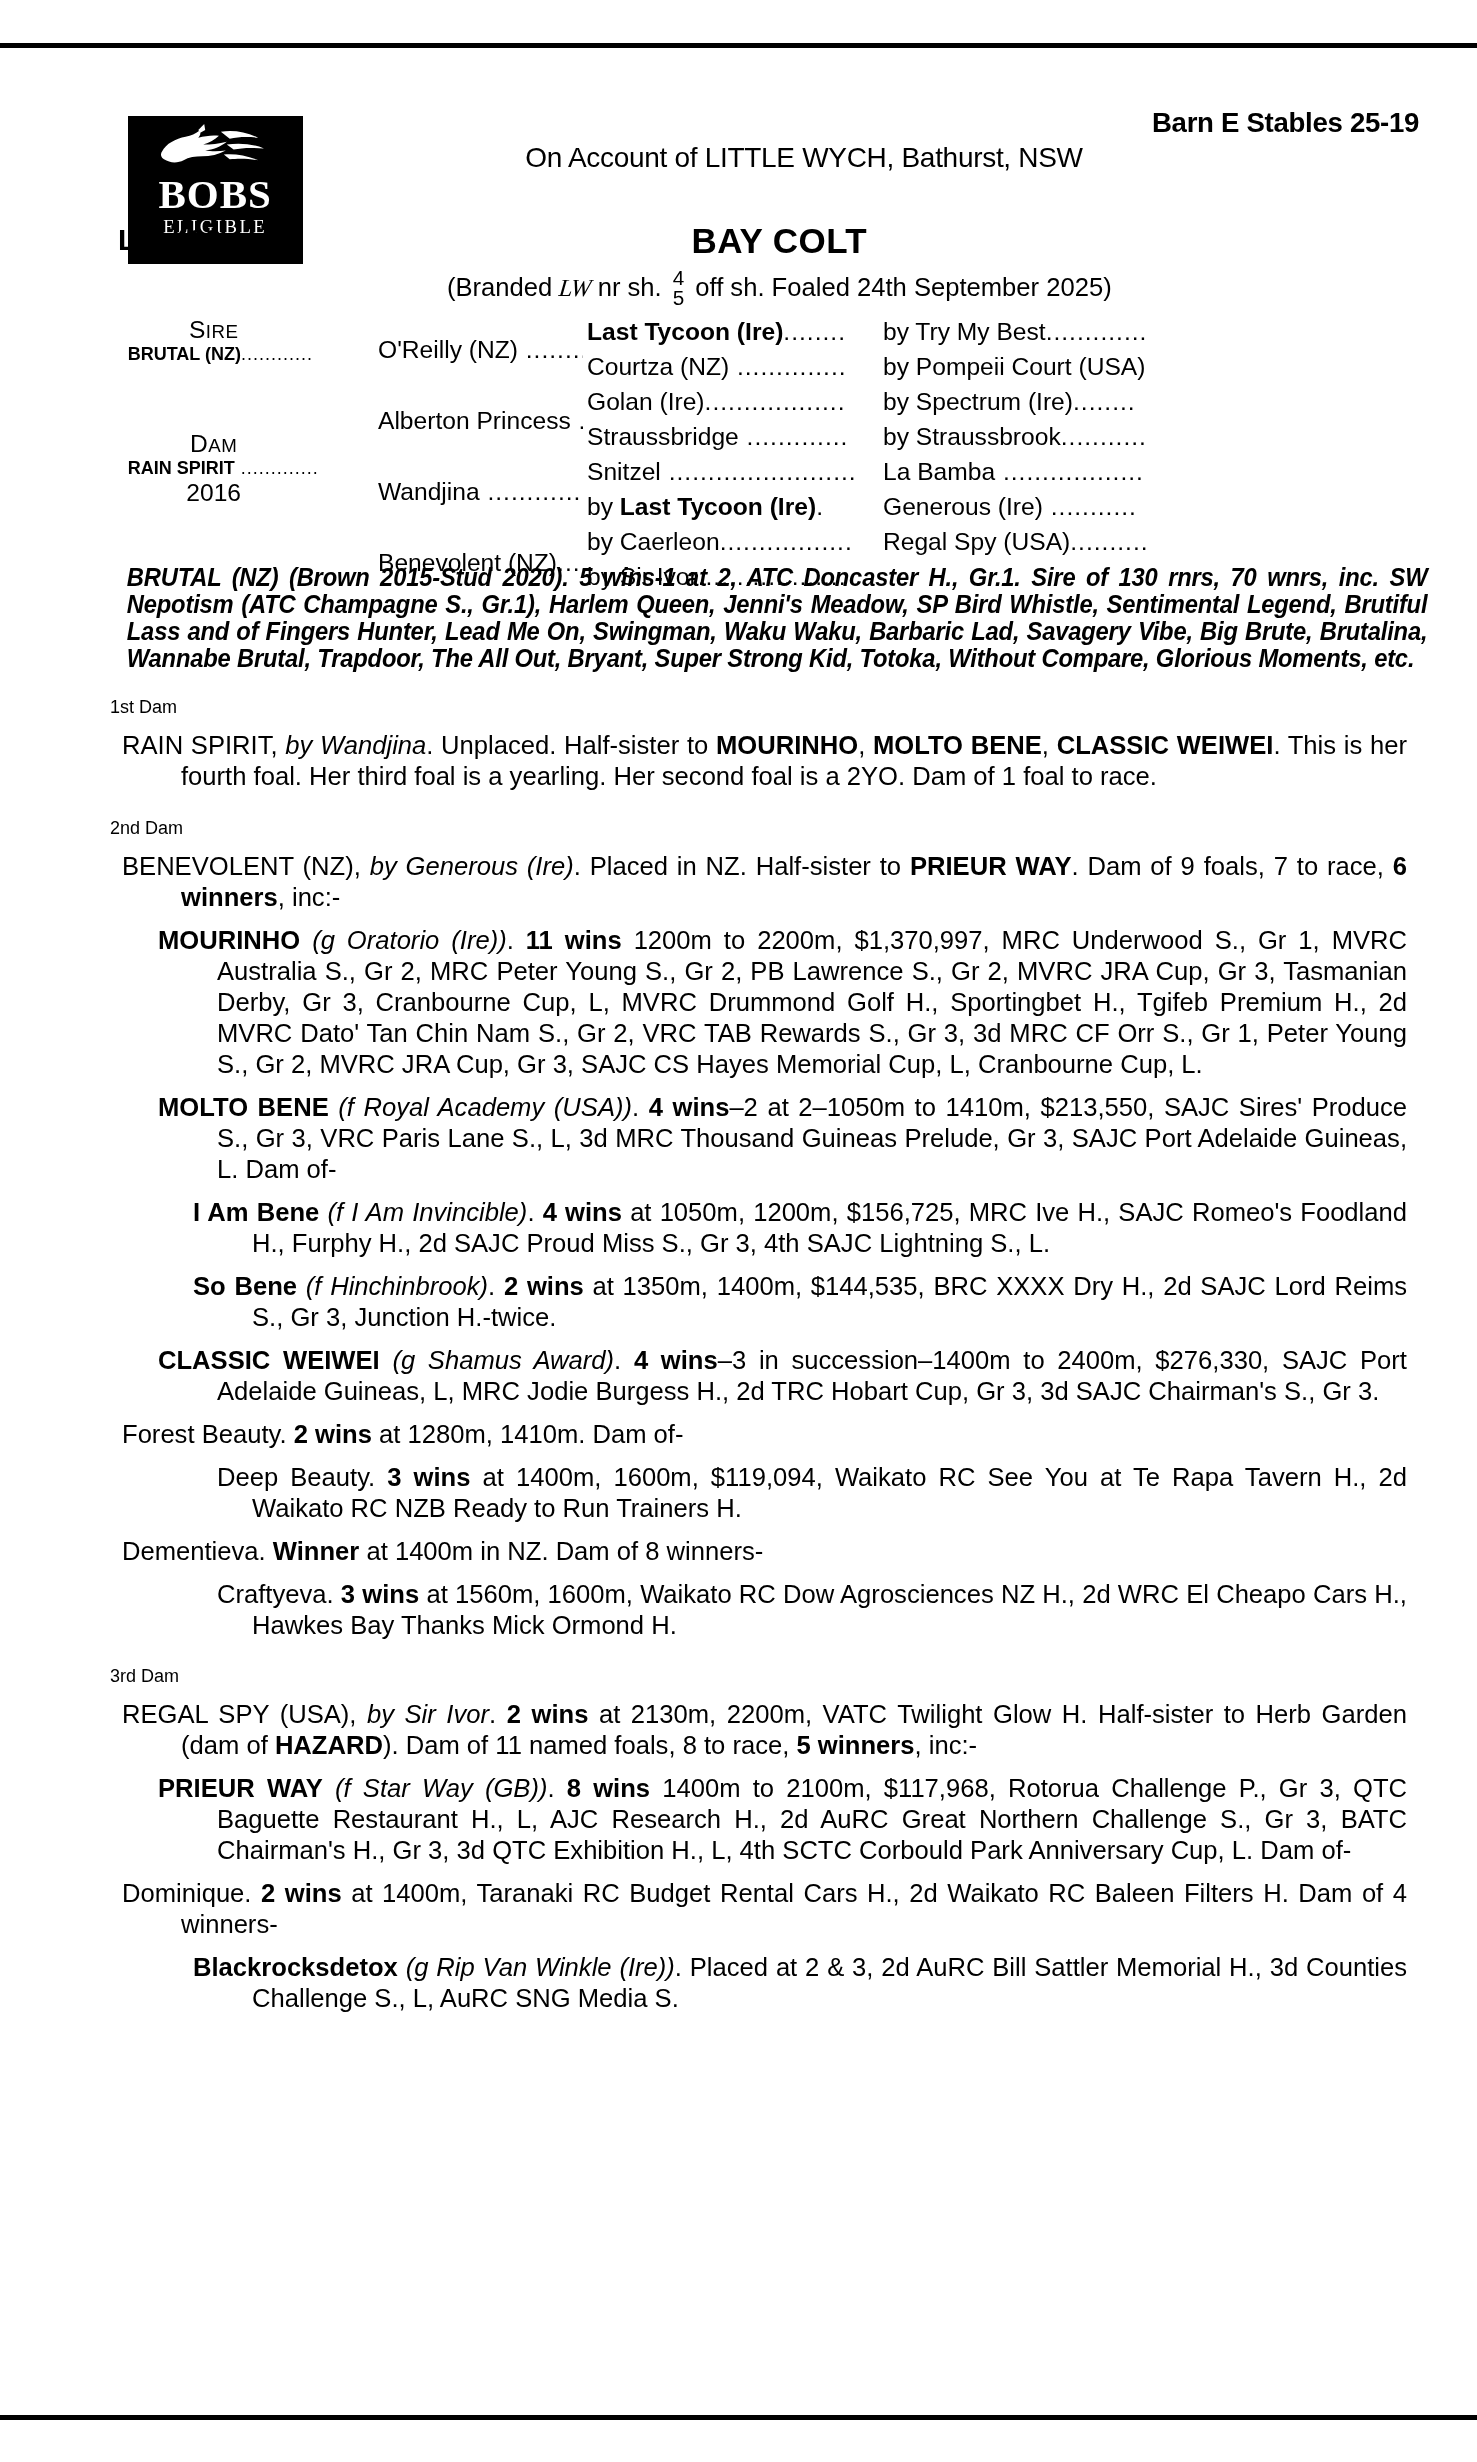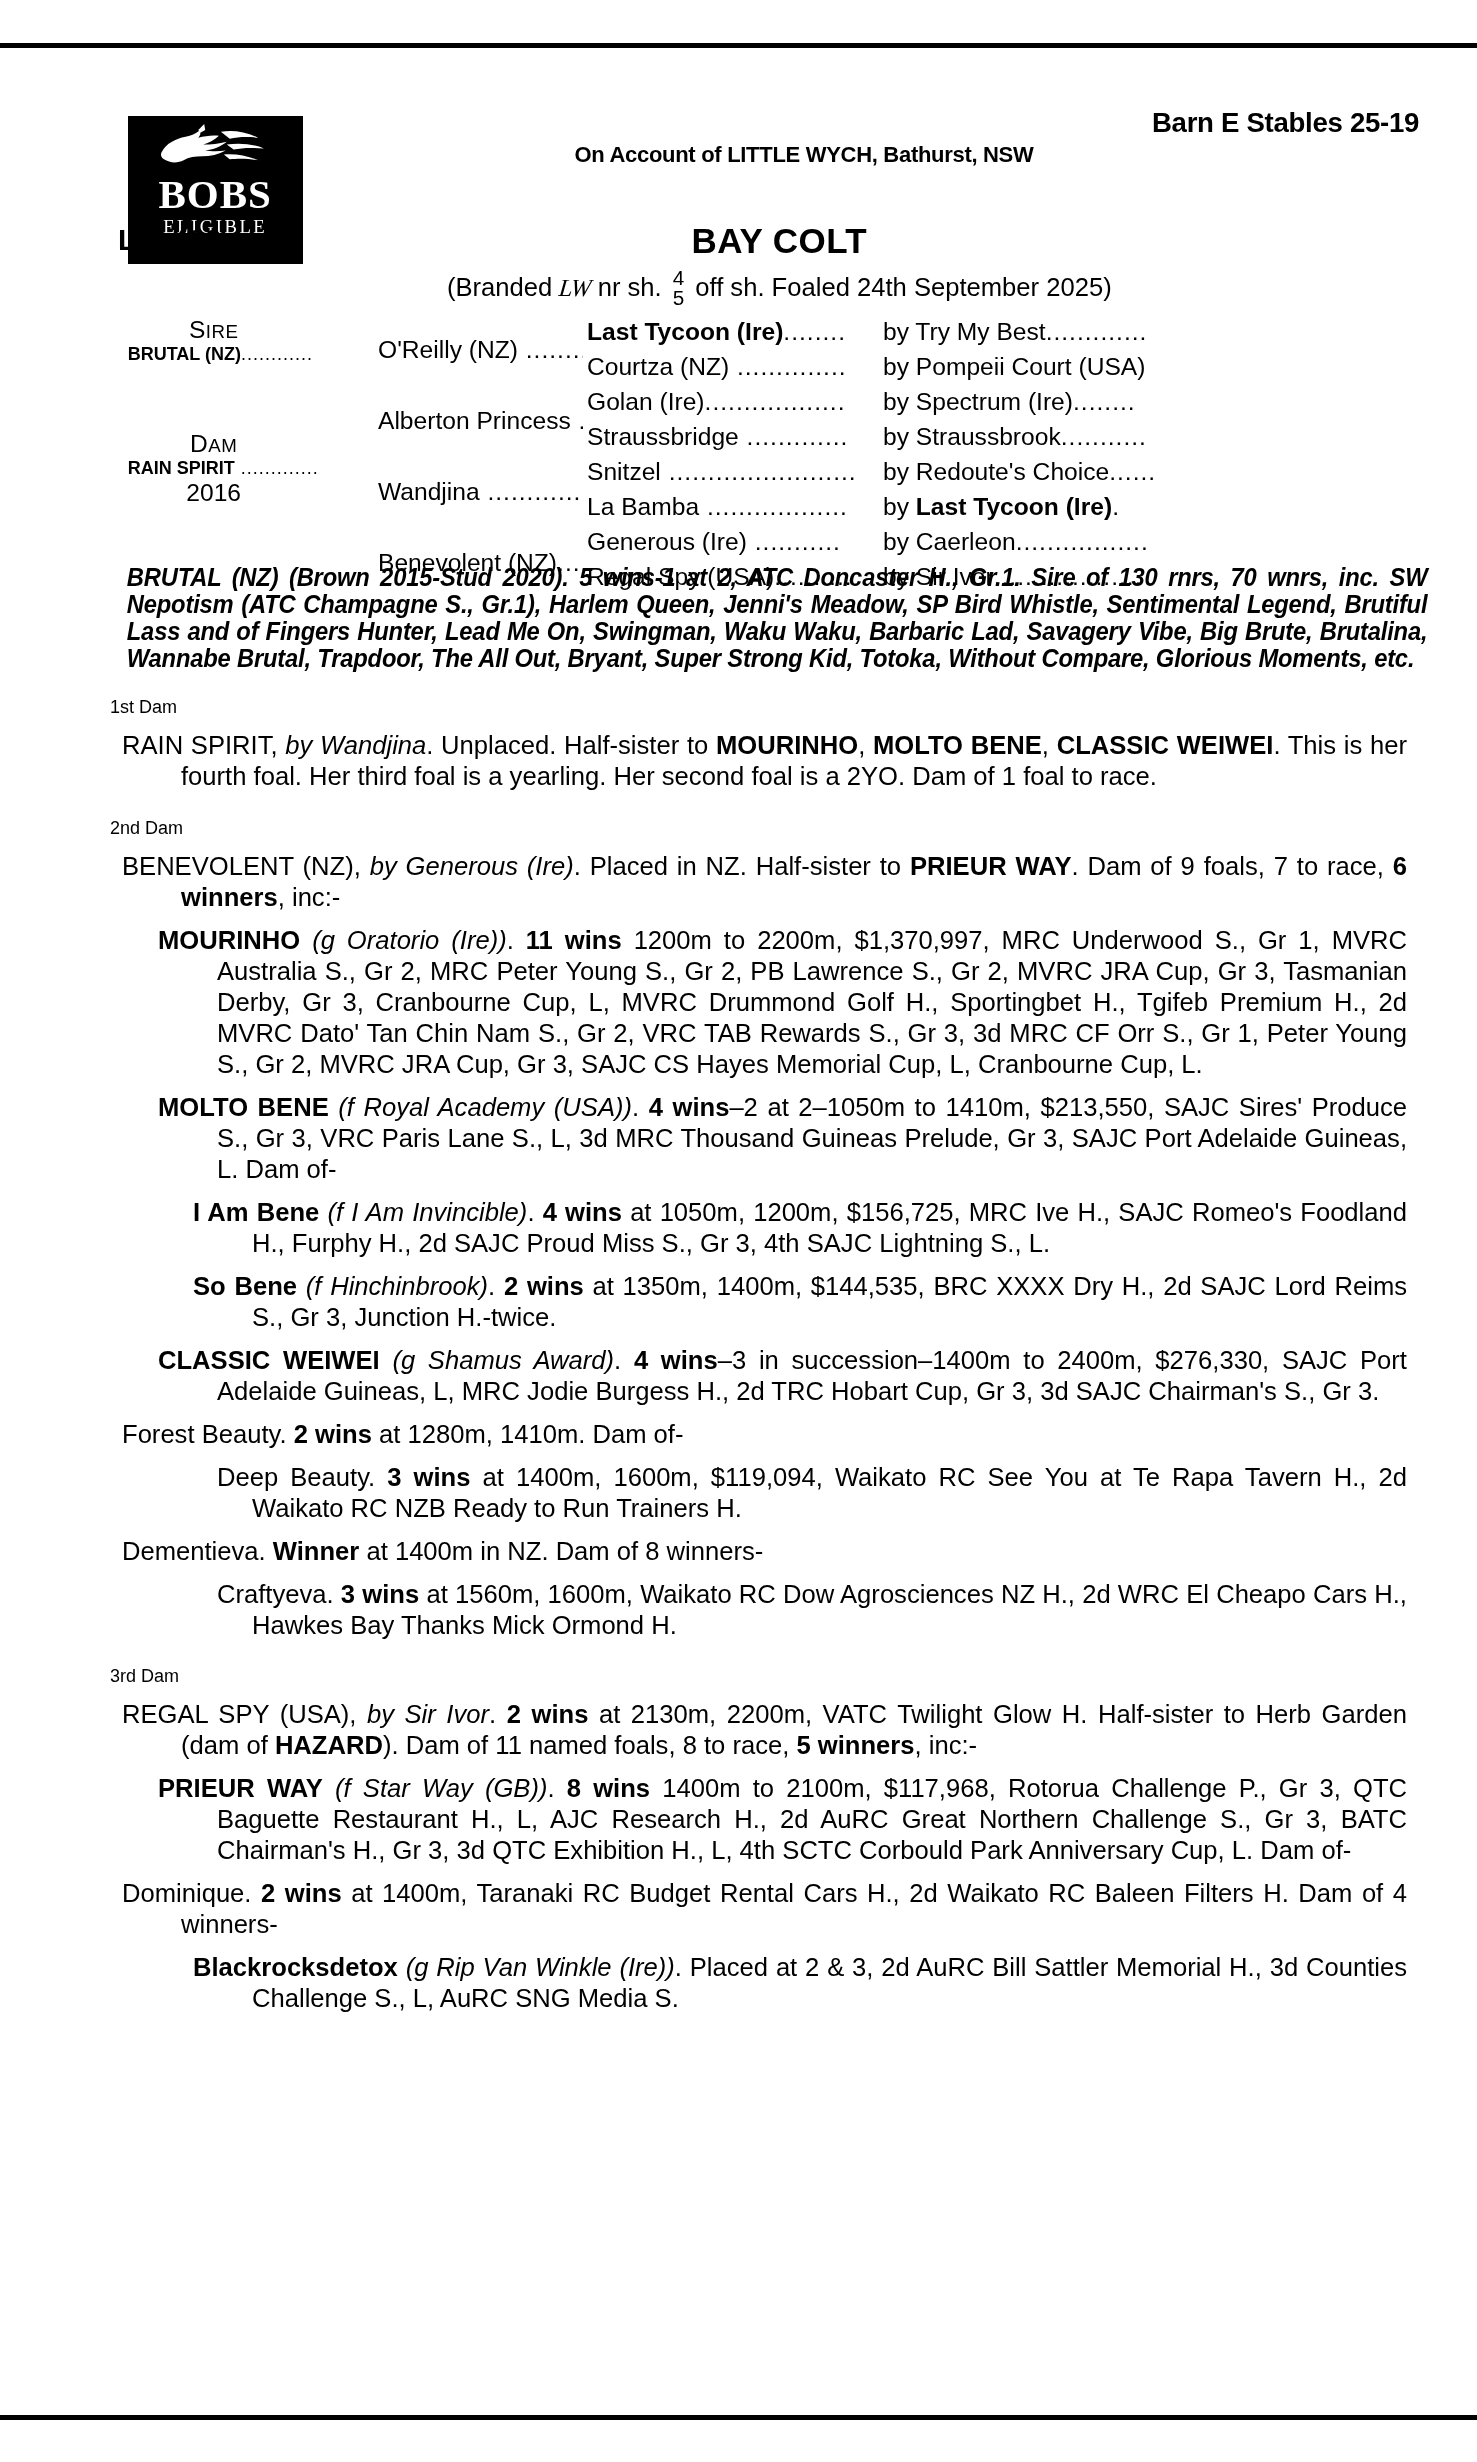--- a/index.html
+++ b/index.html
@@ -90,22 +90,22 @@
     font-weight: bold;
     font-size: 27.6px;
     letter-spacing: -0.3px;
     white-space: nowrap;
   }
   .account {
     position: absolute;
     left: 0; right: 0;
     top: 57px;
     text-align: center;
-    font-weight: bold;
-    font-size: 22px;
+    font-weight: normal;
+    font-size: 28px;
     letter-spacing: -0.3px;
     padding-left: 79px;
   }
   .lot {
     position: absolute;
     left: 7.9px;
     top: 138px;
     font-weight: bold;
     font-size: 29.6px;
   }
@@ -337,21 +337,20 @@
           <div><span>Courtza (NZ)</span><span class="dots"> ..............</span></div>
           <div><span>by Pompeii Court (USA)</span><span class="dots"></span></div>
 
           <div><span>Golan (Ire)</span><span class="dots">..................</span></div>
           <div><span>by Spectrum (Ire)</span><span class="dots">........</span></div>
 
           <div><span>Straussbridge</span><span class="dots"> .............</span></div>
           <div><span>by Straussbrook</span><span class="dots">...........</span></div>
 
           <div><span>Snitzel</span><span class="dots"> ........................</span></div>
-          <div><span>by Redoute's Choice</span><span class="dots">......</span></div>
 
           <div><span>La Bamba</span><span class="dots"> ..................</span></div>
           <div><span>by </span><span class="bold">Last Tycoon (Ire)</span><span class="dots">.</span></div>
 
           <div><span>Generous (Ire)</span><span class="dots"> ...........</span></div>
           <div><span>by Caerleon</span><span class="dots">.................</span></div>
 
           <div><span>Regal Spy (USA)</span><span class="dots">..........</span></div>
           <div><span>by Sir Ivor</span><span class="dots">...................</span></div>
 

